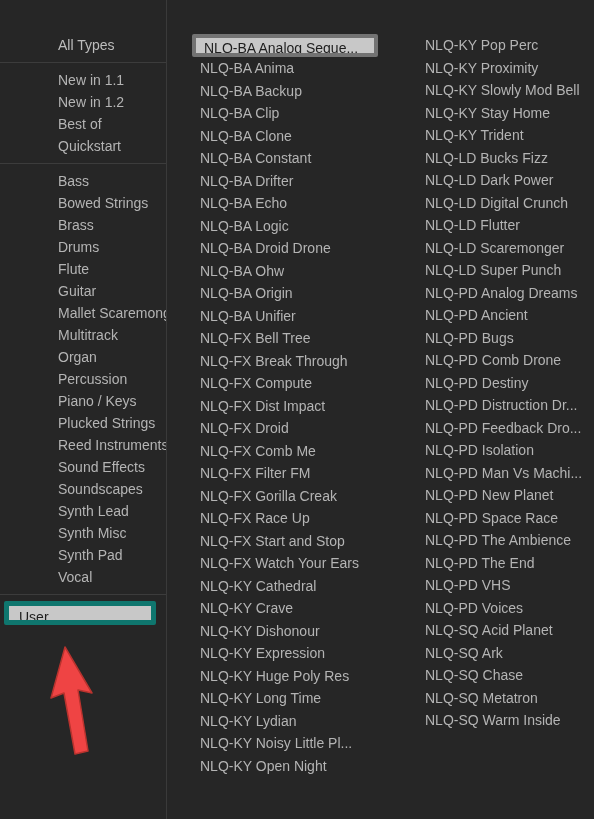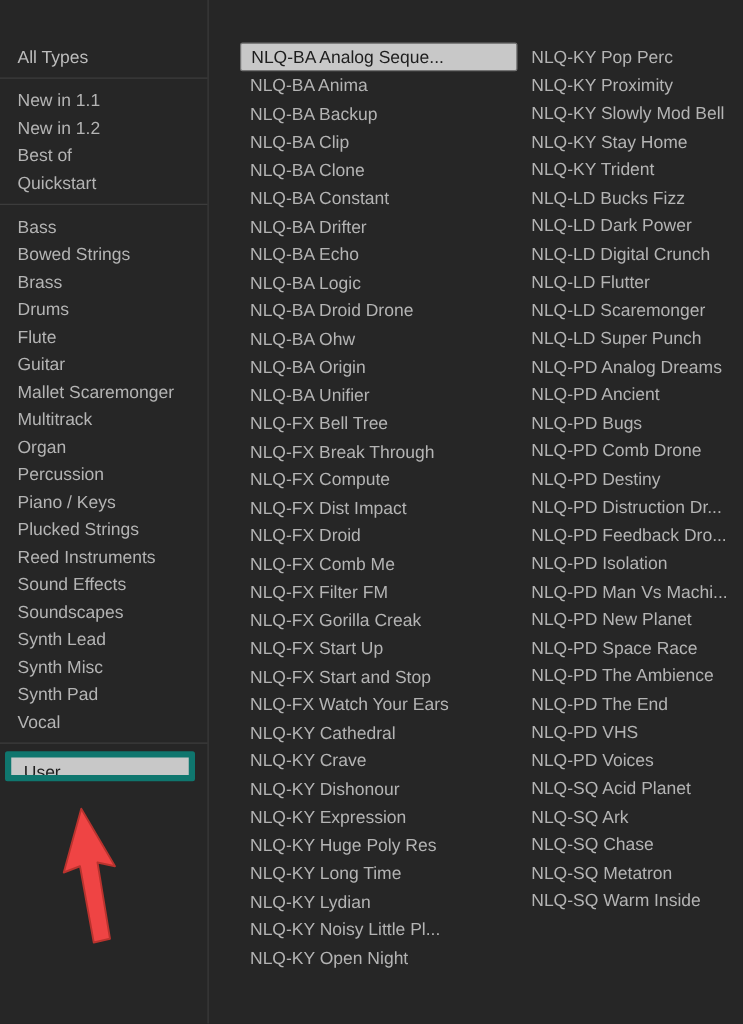--- a/index.html
+++ b/index.html
@@ -44,20 +44,21 @@
     margin: 6px 0 6px 0;
   }
   .side-item {
     height: 22px;
     line-height: 22px;
     padding-left: 14px;
     font-size: 14px;
     color: #b4b4b4;
     white-space: nowrap;
     overflow: hidden;
+    margin-left: 44px;
   }
   .side-item.header {
     color: #bdbdbd;
   }
   .side-item.selected {
     background: #c8c8c8;
     color: #1e1e1e;
     border: 5px solid #0f766e;
     border-radius: 2px;
     box-sizing: border-box;
@@ -90,25 +91,25 @@
     font-size: 14px;
     color: #b4b4b4;
     white-space: nowrap;
     overflow: hidden;
     padding-left: 8px;
     box-sizing: border-box;
   }
   .result-item.selected {
     background: #c8c8c8;
     color: #1e1e1e;
-    border: 1px solid #737373;
+    border: 4px solid #737373;
     border-radius: 2px;
     height: 23px;
     line-height: 21px;
-    width: 222px;
+    width: 186px;
     padding-left: 8px;
   }
 
   
   #annotation-arrow {
     position: absolute;
     left: 38px;
     top: 643px;
     width: 70px;
     height: 115px;
@@ -178,21 +179,21 @@
         <div class="result-item">NLQ-BA Origin</div>
         <div class="result-item">NLQ-BA Unifier</div>
         <div class="result-item">NLQ-FX Bell Tree</div>
         <div class="result-item">NLQ-FX Break Through</div>
         <div class="result-item">NLQ-FX Compute</div>
         <div class="result-item">NLQ-FX Dist Impact</div>
         <div class="result-item">NLQ-FX Droid</div>
         <div class="result-item">NLQ-FX Comb Me</div>
         <div class="result-item">NLQ-FX Filter FM</div>
         <div class="result-item">NLQ-FX Gorilla Creak</div>
-        <div class="result-item">NLQ-FX Start Up</div>
+        <div class="result-item">NLQ-FX Race Up</div>
         <div class="result-item">NLQ-FX Start and Stop</div>
         <div class="result-item">NLQ-FX Watch Your Ears</div>
         <div class="result-item">NLQ-KY Cathedral</div>
         <div class="result-item">NLQ-KY Crave</div>
         <div class="result-item">NLQ-KY Dishonour</div>
         <div class="result-item">NLQ-KY Expression</div>
         <div class="result-item">NLQ-KY Huge Poly Res</div>
         <div class="result-item">NLQ-KY Long Time</div>
         <div class="result-item">NLQ-KY Lydian</div>
         <div class="result-item">NLQ-KY Noisy Little Pl...</div>

